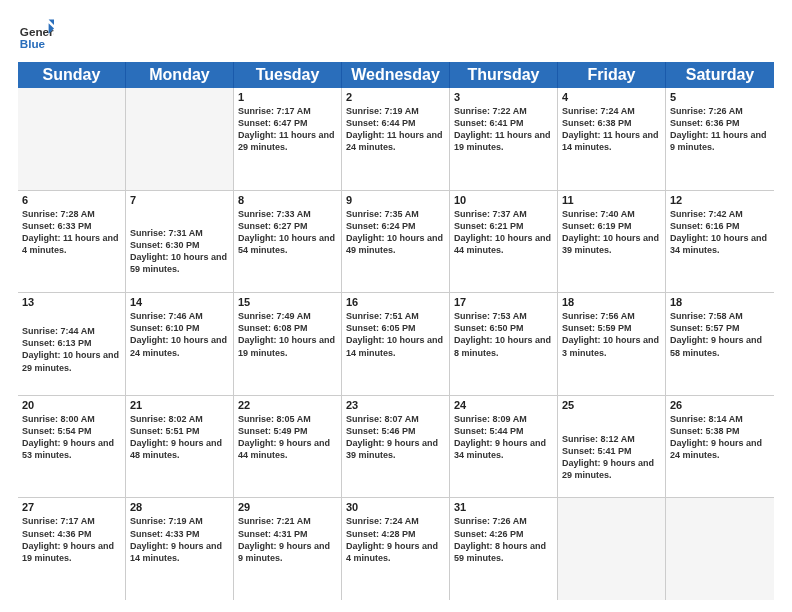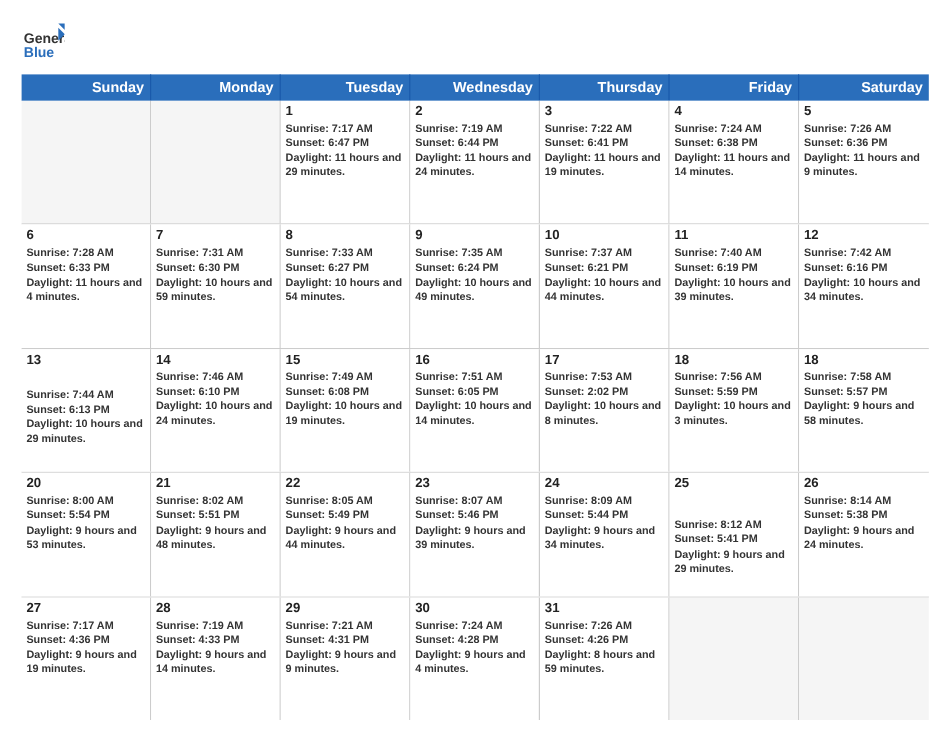--- a/index.html
+++ b/index.html
@@ -50,24 +50,24 @@
       display: flex;
       flex-direction: column;
     }
     .cal-header-row {
       display: grid;
       grid-template-columns: repeat(7, 1fr);
       background: #2a6ebb;
     }
     .cal-header-cell {
       color: #fff;
-      font-size: 12px;
+      font-size: 16px;
       font-weight: bold;
       padding: 4px 5px;
-      text-align: right;
+      text-align: center;
       border-right: 1px solid #1a5aab;
     }
     .cal-header-cell:last-child { border-right: none; }
     .cal-body {
       display: flex;
       flex-direction: column;
       flex: 1;
     }
     .cal-row {
       display: grid;
@@ -168,21 +168,21 @@
         </div>
         <div class="cal-row">
           <div class="cal-cell">
             <div class="day-num">6</div>
             <div class="cell-info" style="white-space: pre-line;">Sunrise: 7:28 AM
 Sunset: 6:33 PM
 Daylight: 11 hours and 4 minutes.</div>
           </div>
           <div class="cal-cell">
             <div class="day-num">7</div>
-            <div class="cell-info" style="white-space: pre-line;">Sunrise: 7:31 AM
+            <div class="cell-info" style="white-space: pre-line; margin-top: 19px;">Sunrise: 7:31 AM
 Sunset: 6:30 PM
 Daylight: 10 hours and 59 minutes.</div>
           </div>
           <div class="cal-cell">
             <div class="day-num">8</div>
             <div class="cell-info" style="white-space: pre-line;">Sunrise: 7:33 AM
 Sunset: 6:27 PM
 Daylight: 10 hours and 54 minutes.</div>
           </div>
           <div class="cal-cell">
@@ -231,21 +231,21 @@
           </div>
           <div class="cal-cell">
             <div class="day-num">16</div>
             <div class="cell-info" style="white-space: pre-line;">Sunrise: 7:51 AM
 Sunset: 6:05 PM
 Daylight: 10 hours and 14 minutes.</div>
           </div>
           <div class="cal-cell">
             <div class="day-num">17</div>
             <div class="cell-info" style="white-space: pre-line;">Sunrise: 7:53 AM
-Sunset: 2:02 PM
+Sunset: 6:50 PM
 Daylight: 10 hours and 8 minutes.</div>
           </div>
           <div class="cal-cell">
             <div class="day-num">18</div>
             <div class="cell-info" style="white-space: pre-line;">Sunrise: 7:56 AM
 Sunset: 5:59 PM
 Daylight: 10 hours and 3 minutes.</div>
           </div>
           <div class="cal-cell">
             <div class="day-num">18</div>

